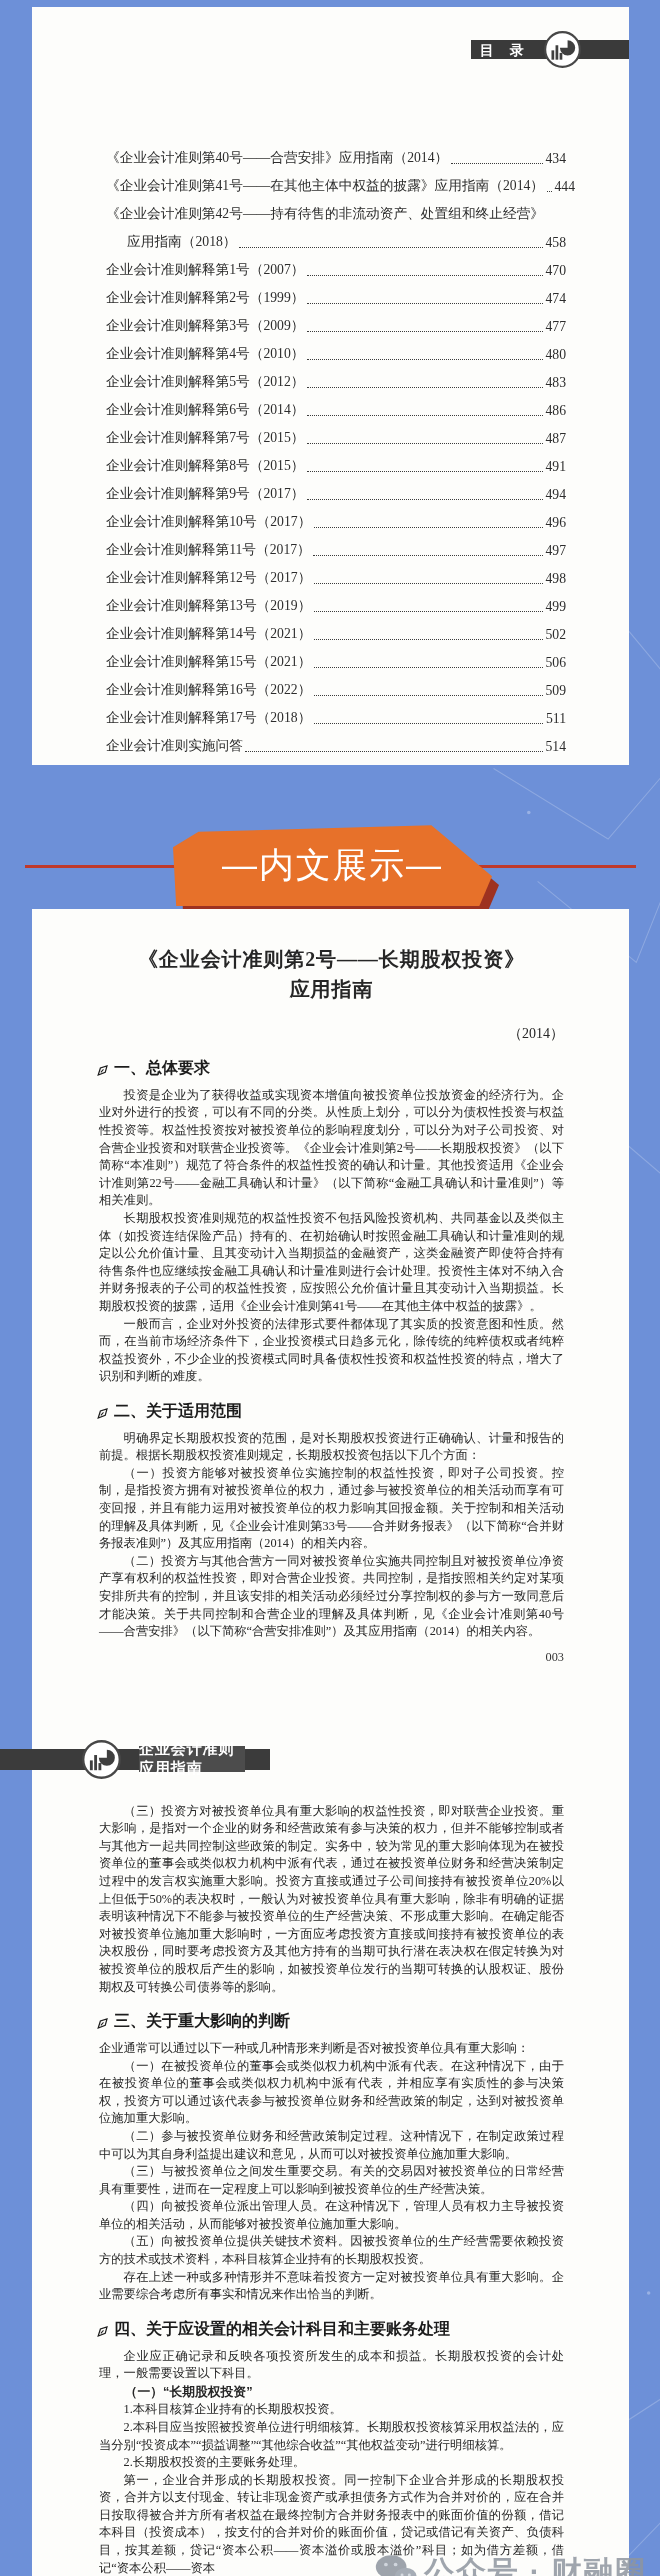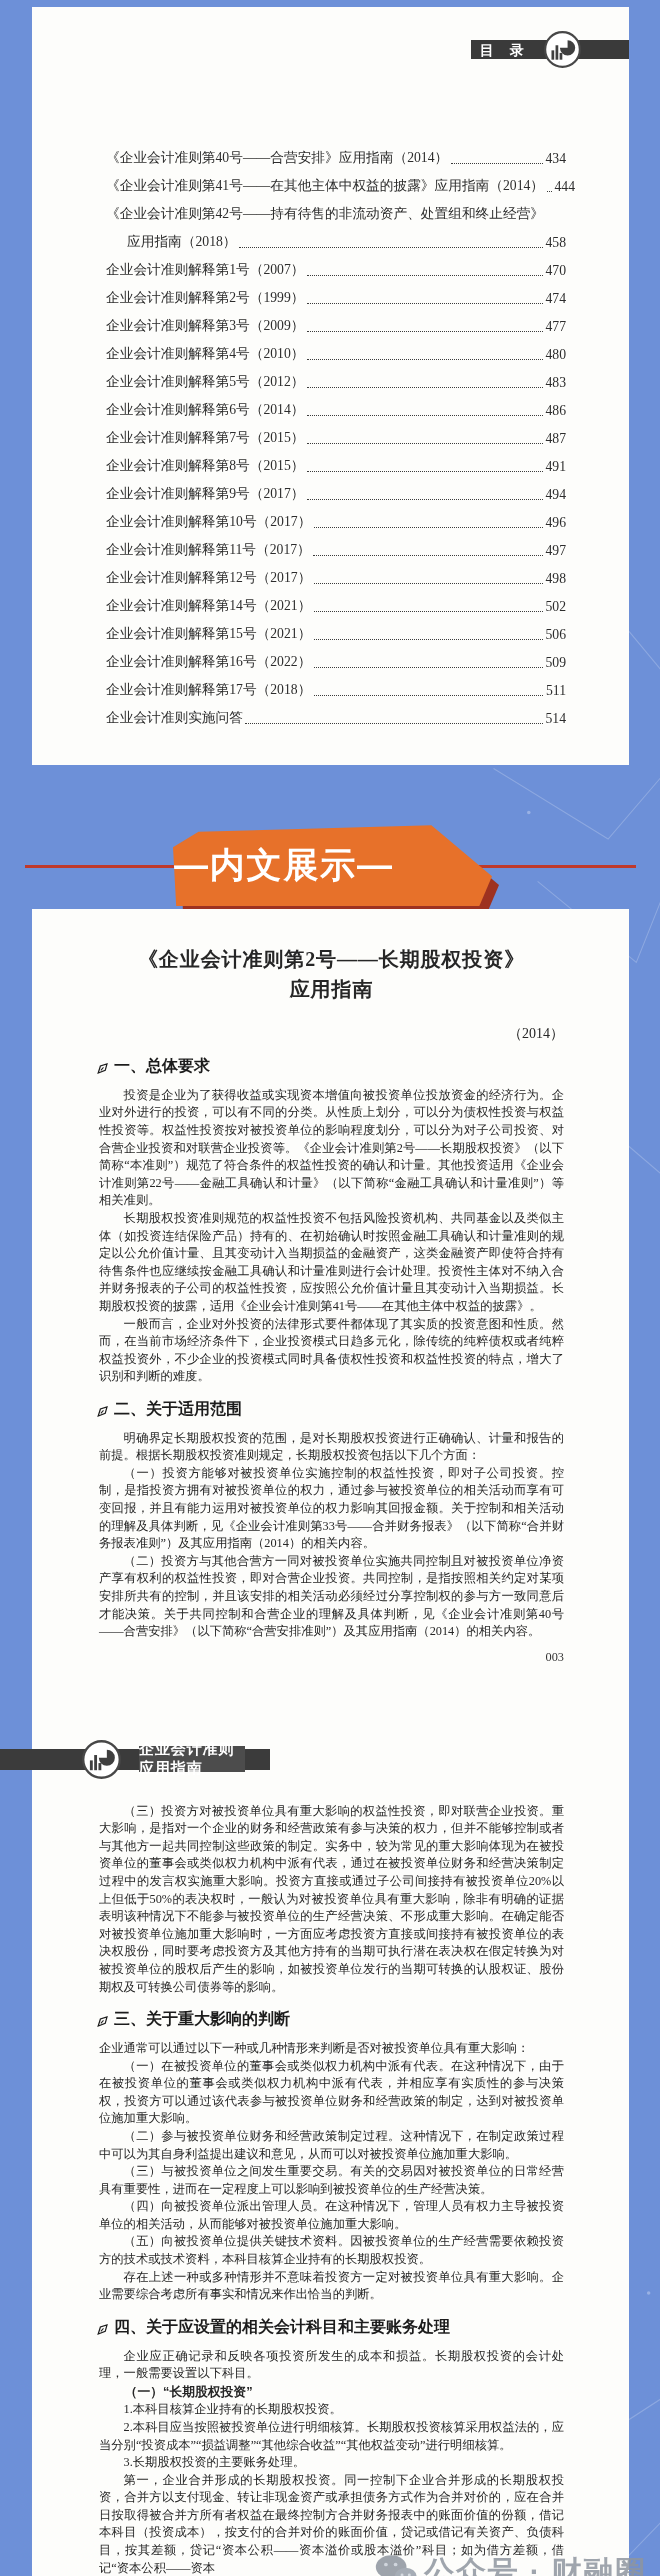--- a/index.html
+++ b/index.html
@@ -27,28 +27,28 @@
   .toc-dots{flex:1;border-bottom:1.8px dotted #3c3c3c;margin:0 2.6px 3.5px 2.6px;min-width:5.3px;}
   .toc-page{white-space:nowrap;}
 
   
   .banner-wrap{position:absolute;left:0;top:820px;width:661px;height:109px;}
   .banner-line{position:absolute;top:45px;left:25px;right:25px;height:2.6px;background:#bf392b;}
   .banner-shadow{position:absolute;left:180px;top:14px;width:319px;height:81px;background:#9e3220;
     clip-path:polygon(8% 8%,81% 0,100% 63%,96% 100%,1% 100%,0 27%);}
   .banner-box{position:absolute;left:173px;top:5.3px;width:319px;height:81px;background:#e7712a;
     clip-path:polygon(8% 8%,81% 0,100% 63%,96% 100%,1% 100%,0 27%);
-    display:flex;align-items:center;color:#fff;
-    font-family:"Liberation Sans",sans-serif;font-weight:bold;font-size:35px;letter-spacing:1.8px;}
+    display:flex;align-items:center;justify-content:center;color:#fff;
+    font-family:"Liberation Sans",sans-serif;font-weight:normal;font-size:35px;letter-spacing:1.8px;}
 
   
   #article{padding:35px 65px 0 67px;color:#262626;}
   .a-title{text-align:center;font-size:20px;font-weight:bold;line-height:30px;letter-spacing:0.9px;}
   .a-year{text-align:right;font-size:14px;margin:21px 0 12.3px 0;}
-  .a-heading{margin:14px 0 8.8px -3.5px;font-family:Liberation Mono, monospace;font-weight:bold;
+  .a-heading{margin:14px 0 8.8px -3.5px;font-family:Liberation Sans, sans-serif;font-weight:bold;
     font-size:16px;color:#1c1c1c;display:flex;align-items:center;gap:5.3px;line-height:21px;}
   .sec-icon{display:inline-block;width:13.2px;height:13.2px;flex:0 0 13.2px;}
   .a-p{margin:0;font-size:12.3px;line-height:17.6px;text-align:justify;text-indent:2em;}
   .a-p.flush{text-indent:0;}
   .a-sub{margin:0;font-size:12.8px;line-height:18.5px;font-family:"Liberation Sans",sans-serif;
     font-weight:bold;text-indent:2em;}
   .a-pageno{font-size:12.3px;color:#333;}
   .a-pageno.right{text-align:right;margin-top:8.8px;}
 
   
@@ -177,20 +177,25 @@
           <span class="toc-label">企业会计准则解释第11号（2017）</span>
           <div class="toc-dots"></div>
           <span class="toc-page">497</span>
         </div>
         <div class="toc-row">
           <span class="toc-label">企业会计准则解释第12号（2017）</span>
           <div class="toc-dots"></div>
           <span class="toc-page">498</span>
         </div>
         <div class="toc-row">
+          <span class="toc-label">企业会计准则解释第13号（2019）</span>
+          <div class="toc-dots"></div>
+          <span class="toc-page">499</span>
+        </div>
+        <div class="toc-row">
           <span class="toc-label">企业会计准则解释第14号（2021）</span>
           <div class="toc-dots"></div>
           <span class="toc-page">502</span>
         </div>
         <div class="toc-row">
           <span class="toc-label">企业会计准则解释第15号（2021）</span>
           <div class="toc-dots"></div>
           <span class="toc-page">506</span>
         </div>
         <div class="toc-row">
@@ -285,21 +290,21 @@
     <path d="M2.5 12.5 L5 4.5 L12.5 2.2 L10.5 9.5 Z" fill="none" stroke="#1c1c1c" stroke-width="1.4"></path>
     <path d="M5.5 9.5 L8.5 6.2" stroke="#1c1c1c" stroke-width="1.2"></path>
   </svg>
 </span>
           <span>四、关于应设置的相关会计科目和主要账务处理</span>
         </div>
         <p class="a-p">企业应正确记录和反映各项投资所发生的成本和损益。长期股权投资的会计处理，一般需要设置以下科目。</p>
         <p class="a-sub">（一）“长期股权投资”</p>
         <p class="a-p">1.本科目核算企业持有的长期股权投资。</p>
         <p class="a-p">2.本科目应当按照被投资单位进行明细核算。长期股权投资核算采用权益法的，应当分别“投资成本”“损益调整”“其他综合收益”“其他权益变动”进行明细核算。</p>
-        <p class="a-p">3.长期股权投资的主要账务处理。</p>
+        <p class="a-p">2.长期股权投资的主要账务处理。</p>
         <p class="a-p">第一，企业合并形成的长期股权投资。同一控制下企业合并形成的长期股权投资，合并方以支付现金、转让非现金资产或承担债务方式作为合并对价的，应在合并日按取得被合并方所有者权益在最终控制方合并财务报表中的账面价值的份额，借记本科目（投资成本），按支付的合并对价的账面价值，贷记或借记有关资产、负债科目，按其差额，贷记“资本公积——资本溢价或股本溢价”科目；如为借方差额，借记“资本公积——资本</p>
       </article>
   </section>
 
   <div class="watermark">
     <span class="wx-icon">
       <svg viewBox="0 0 52 44" xmlns="http://www.w3.org/2000/svg">
         <ellipse cx="20" cy="16" rx="19" ry="14.5" fill="#8e959f"></ellipse>
         <path d="M10 27 L6 37 L17 30 Z" fill="#8e959f"></path>
         <circle cx="13.5" cy="13" r="2.3" fill="#c9cfd8"></circle>

